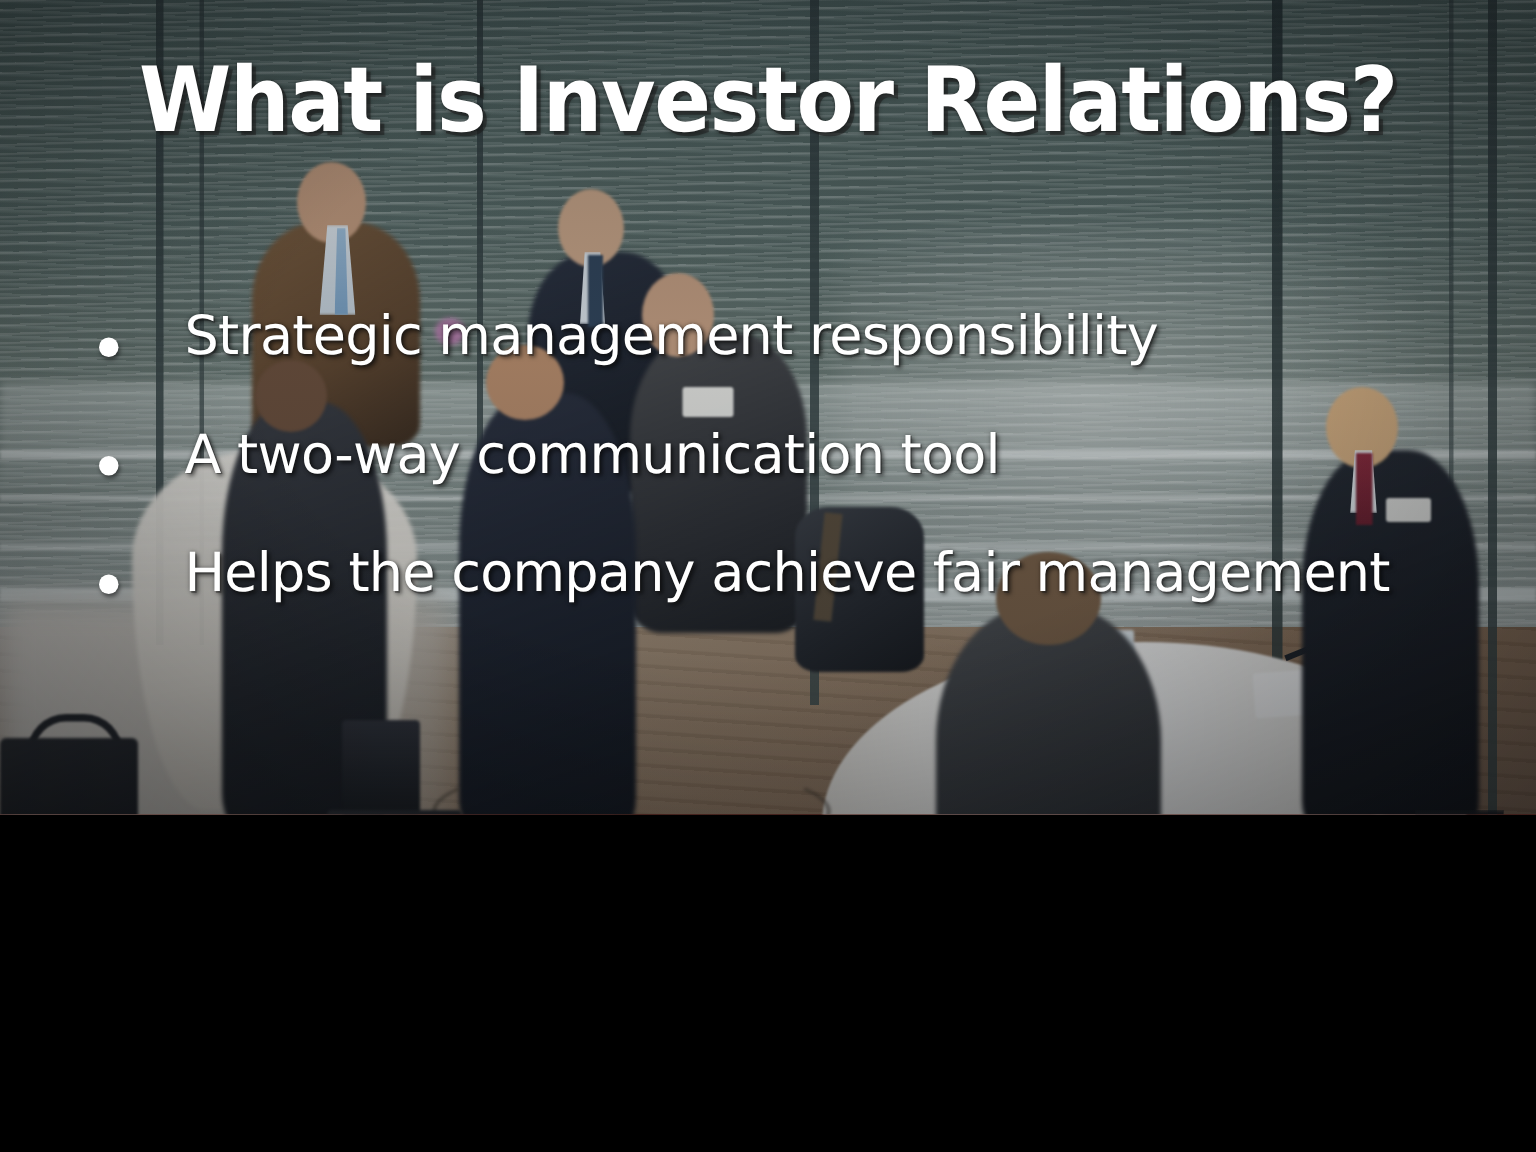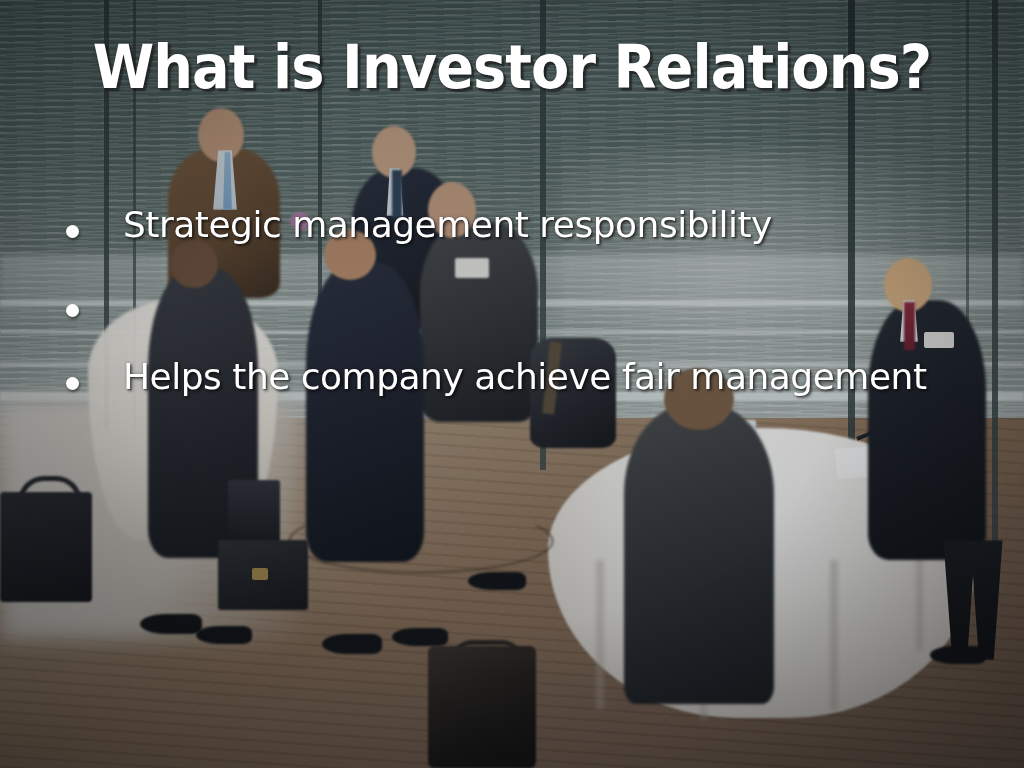--- a/index.html
+++ b/index.html
@@ -3,21 +3,21 @@
 <meta charset="utf-8">
 <title>Slide</title>
 <style>
   html,body{margin:0;padding:0;background:#000;}
   body{
     font-family:"Liberation Sans", sans-serif;
     -webkit-font-smoothing:antialiased;
   }
   #slide{
     position:relative;
-    width:1024px;height:768px;
+    width:1024px;height:543px;
     overflow:hidden;
     background:#b91c1c;
     text-decoration:underline;
   }
 
   
   .bg{position:absolute;inset:0;overflow:hidden;}
 
   
   .water{
@@ -374,20 +374,21 @@
 
     <div class="bullets">
 
       <div class="bullet">
         <span class="dot"></span>
         <span class="btext">Strategic management responsibility</span>
       </div>
 
       <div class="bullet">
         <span class="dot"></span>
+        <span class="btext">A two-way communication tool</span>
       </div>
 
       <div class="bullet">
         <span class="dot"></span>
         <span class="btext">Helps the company achieve fair management</span>
       </div>
 
     </div>
   </div>
 </div>

